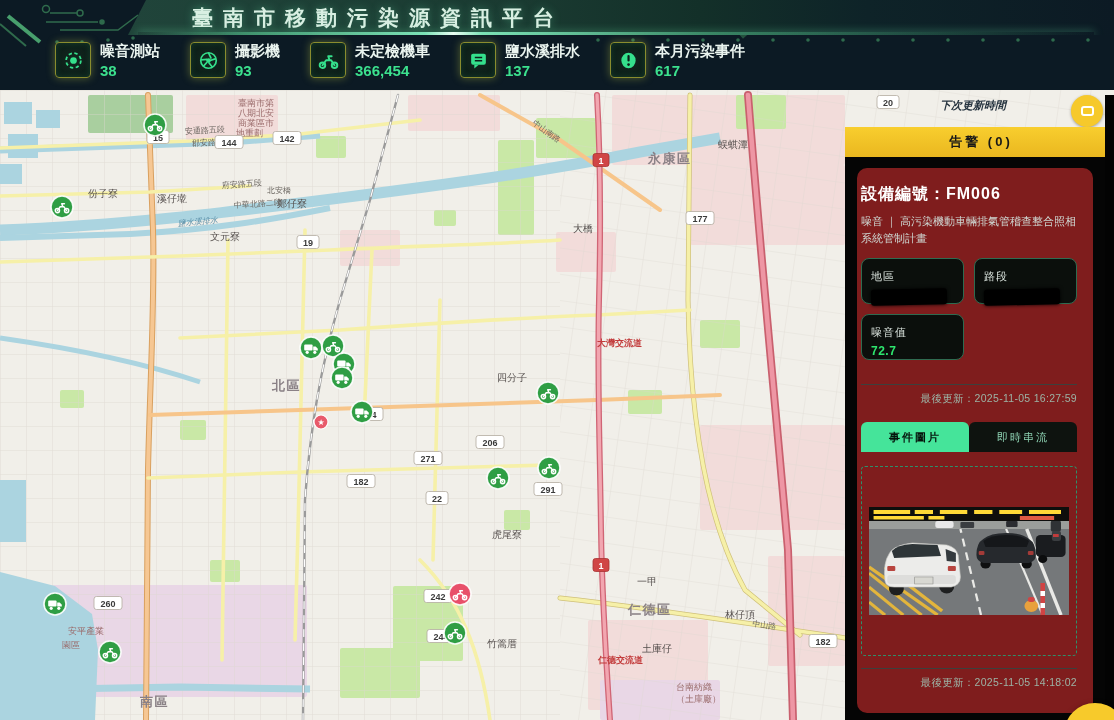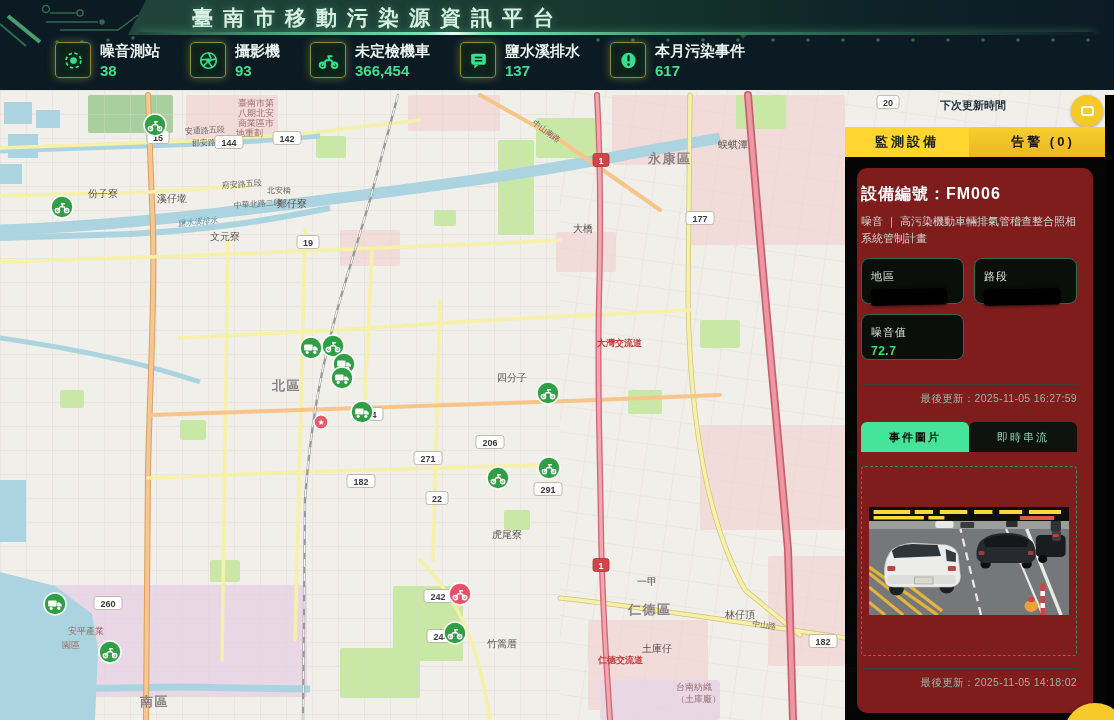--- a/index.html
+++ b/index.html
@@ -24,21 +24,21 @@
   .stat-ico { width:36px; height:36px; border:1px solid #8a8c2e; border-radius:4px;
     background:radial-gradient(circle at 50% 50%,#12281f 0%,#0b1a16 100%);
     box-shadow:0 0 9px rgba(205,215,70,.38), inset 0 0 6px rgba(60,220,140,.18);
     display:flex; align-items:center; justify-content:center; color:#35e08c; }
   .stat-ico svg { width:21px; height:21px; }
   .stat-label { font-size:15px; font-weight:bold; color:#eaf4ef; line-height:1.25; }
   .stat-value { font-size:15px; font-weight:bold; color:#3ce18e; margin-top:1px; }
 
   
   .map-wrap { position:absolute; top:90px; left:0; width:1114px; height:630px; background:#f1efe9; }
-  .map-note { position:absolute; left:940px; top:8px; font-size:11px; font-weight:bold; color:#24323e; z-index:2; }
+  .map-note { position:absolute; left:940px; top:8px; font-size:11px; font-weight:bold; color:#24323e; z-index:2;font-style:italic; }
   .round-btn { position:absolute; left:1071px; top:5px; width:32px; height:32px; border:none;
     border-radius:50%; background:#f6c92b; z-index:12; cursor:pointer; display:flex; align-items:center; justify-content:center;
     box-shadow:0 1px 3px rgba(0,0,0,.35); }
   .round-btn .sq { width:13px; height:10px; border:2.5px solid #fff; border-radius:3px; }
   .round-btn.clip { left:1106px; }
   svg text { font-family:"Liberation Sans","DejaVu Sans",sans-serif; }
   .t-d { fill:#8a8186; font-size:13px; font-weight:600; letter-spacing:1.5px; }
   .t-p { fill:#554f4d; font-size:10px; }
   .t-pk { fill:#9a6b6b; font-size:9px; }
   .t-r { fill:#6b6660; font-size:8px; }
@@ -504,21 +504,20 @@
     </svg>
     <div class="map-note">下次更新時間</div>
     <button class="round-btn">
         <span class="sq"></span>
       </button>
     <button class="round-btn clip"></button>
   </div>
 
   <aside class="panel">
     <div class="ptabs">
-      <div class="ptab">監測設備</div>
       <div class="ptab alert">告警 (0)</div>
     </div>
     <div class="pbody">
       <div class="card">
         <h2>設備編號：FM006</h2>
         <p class="subtitle">噪音 ｜ 高污染機動車輛排氣管稽查整合照相系統管制計畫</p>
         <div class="fieldrow">
           <div class="fieldbox">
             <span class="flabel">地區</span>
             <div class="redact"></div>

